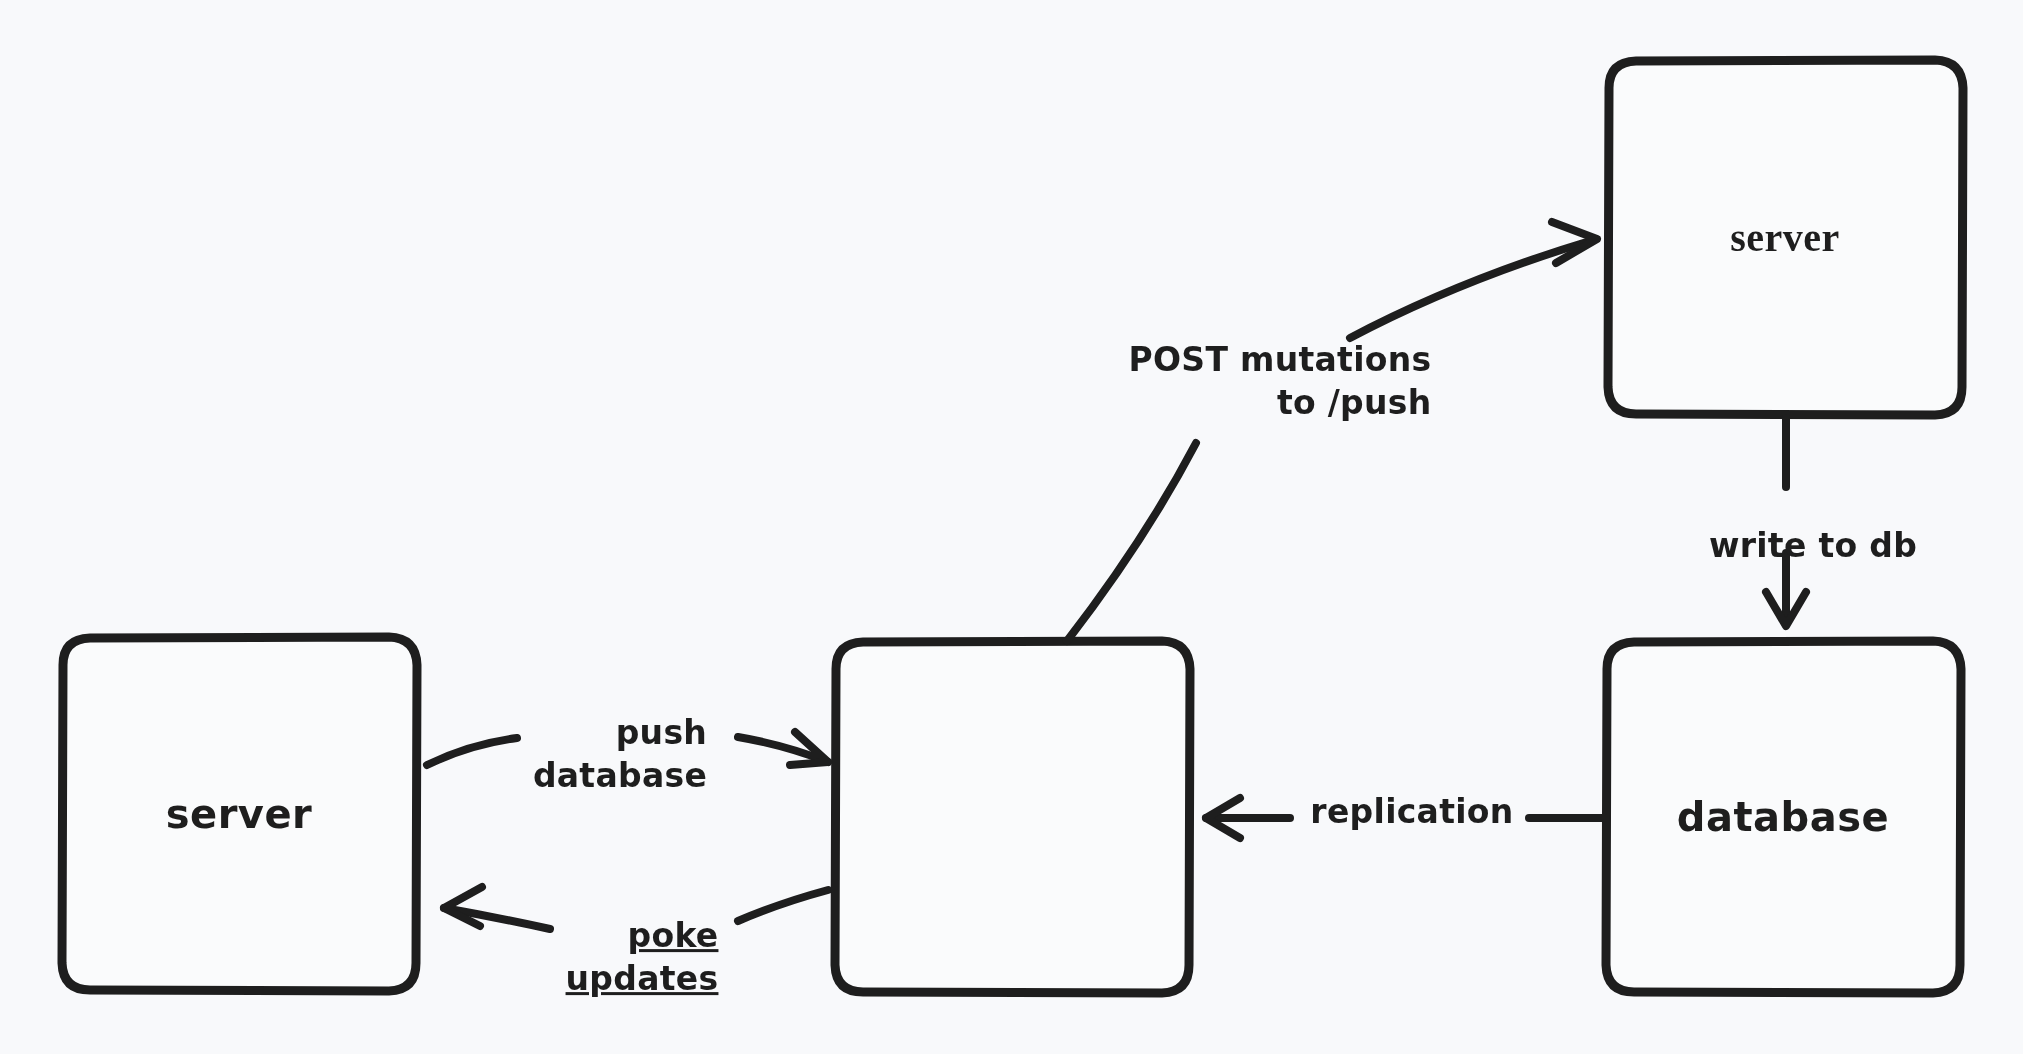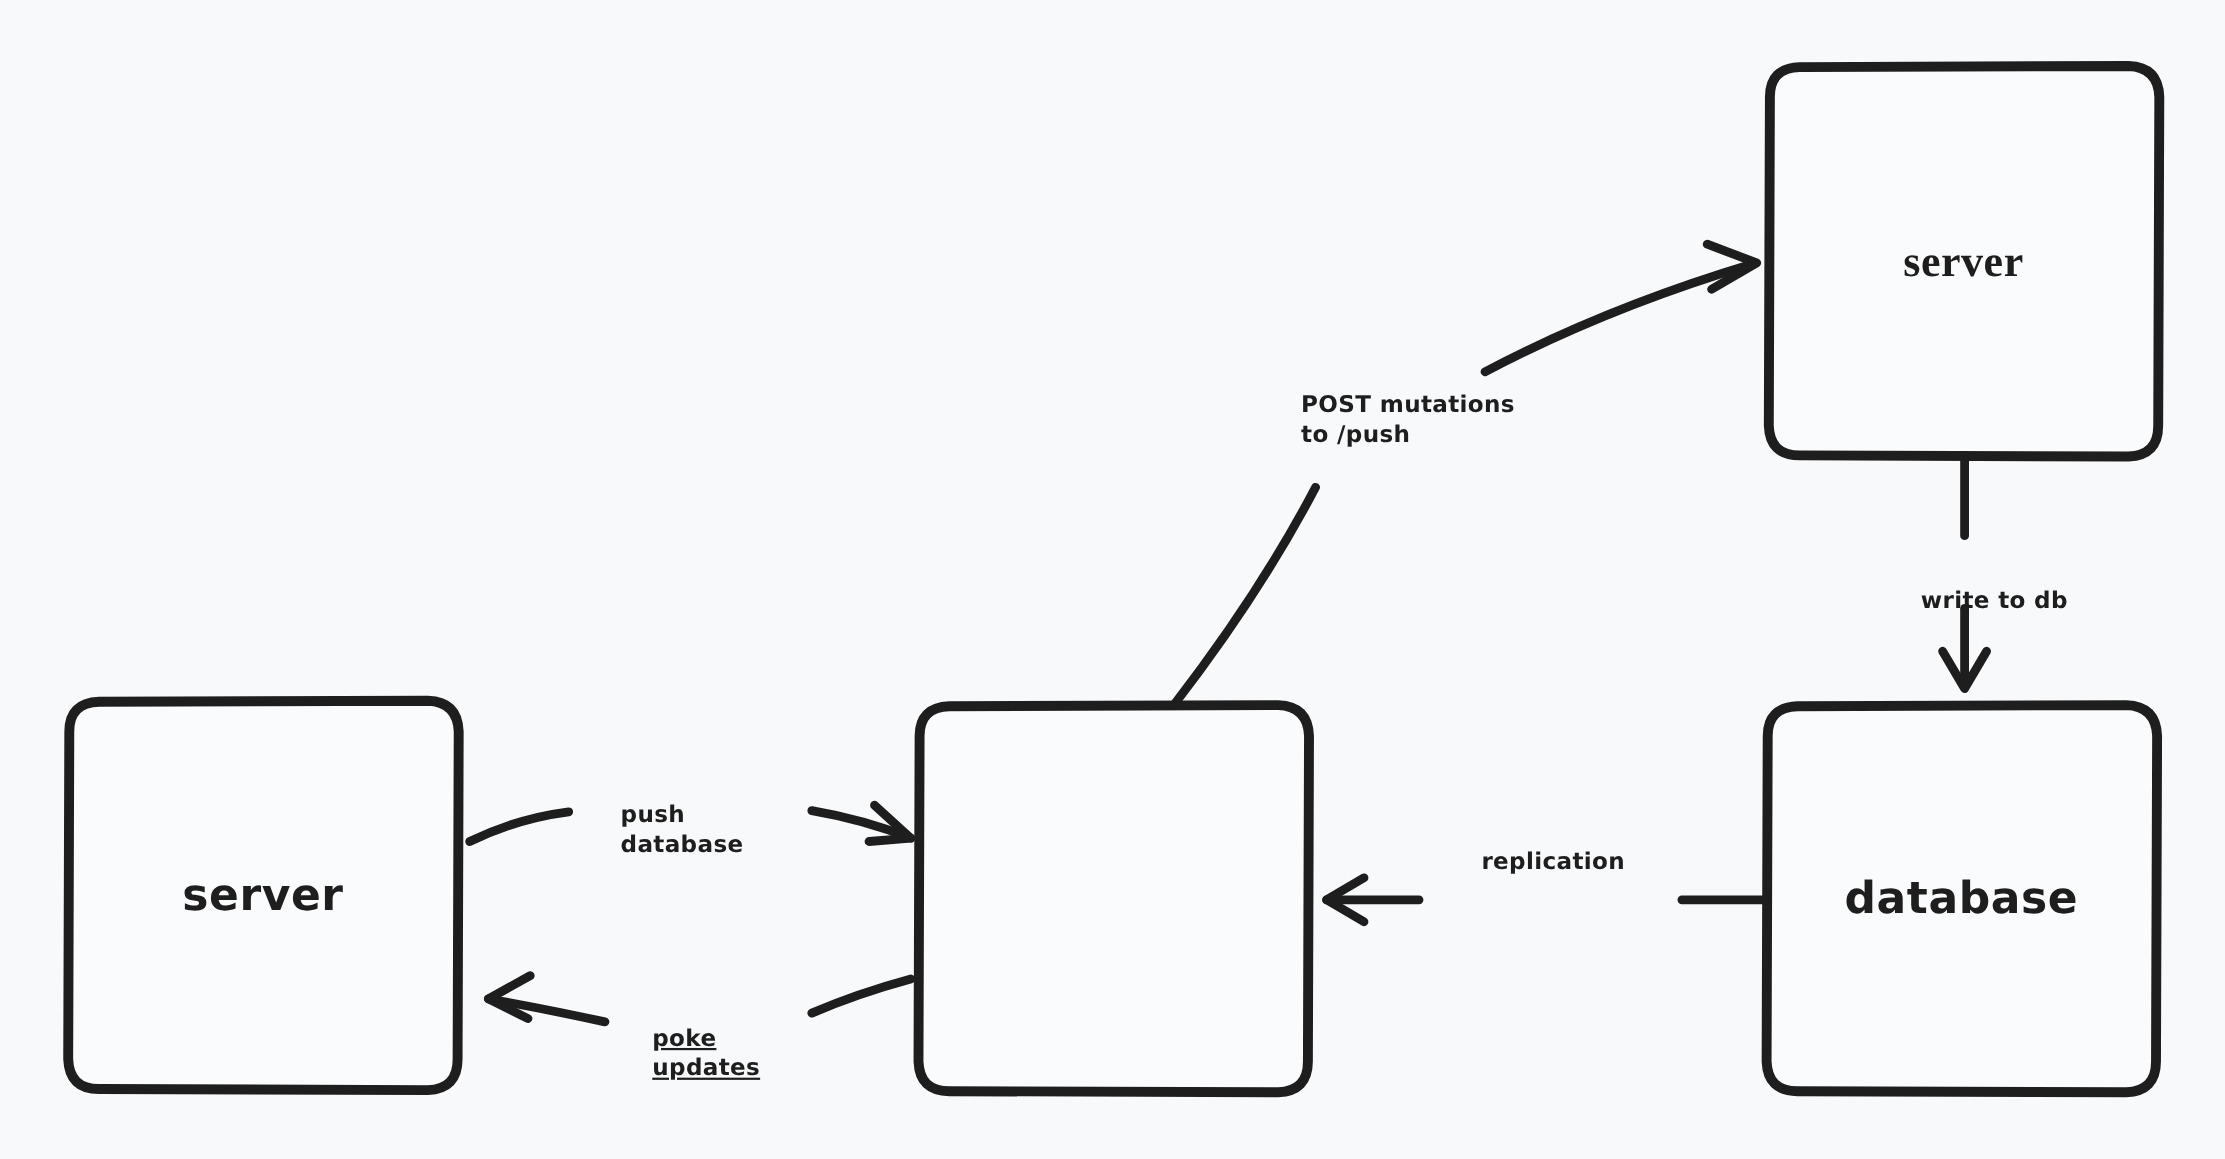--- a/index.html
+++ b/index.html
@@ -58,24 +58,24 @@
     text-align: center;
     transform: translate(-50%, -50%);
     white-space: nowrap;
     user-select: none;
   }
   .edge-label {
     position: absolute;
     color: #1e1e1e;
     font-family: "DejaVu Sans", sans-serif;
     font-weight: 700;
-    font-size: 21px;
+    font-size: 33px;
     letter-spacing: 0.3px;
     line-height: 1.3;
-    text-align: left;
+    text-align: right;
     transform: translate(-50%, -50%);
     white-space: pre-line;
     user-select: none;
   }
 </style>
 </head>
 <body>
 
 <div id="canvas">
 
@@ -172,15 +172,15 @@
 database</div>
 
   <div class="edge-label" style="left:642px; top:958px;text-decoration:underline;">poke
 updates</div>
 
   <div class="edge-label" style="left:1280px; top:382px;">POST mutations
 to /push</div>
 
   <div class="edge-label" style="left:1813px; top:518px;margin-top:28px;">write to db</div>
 
-  <div class="edge-label" style="left:1412px; top:784px;">replication</div>
+  <div class="edge-label" style="left:1412px; top:812px;">replication</div>
 
 </div>
 
 </body></html>

